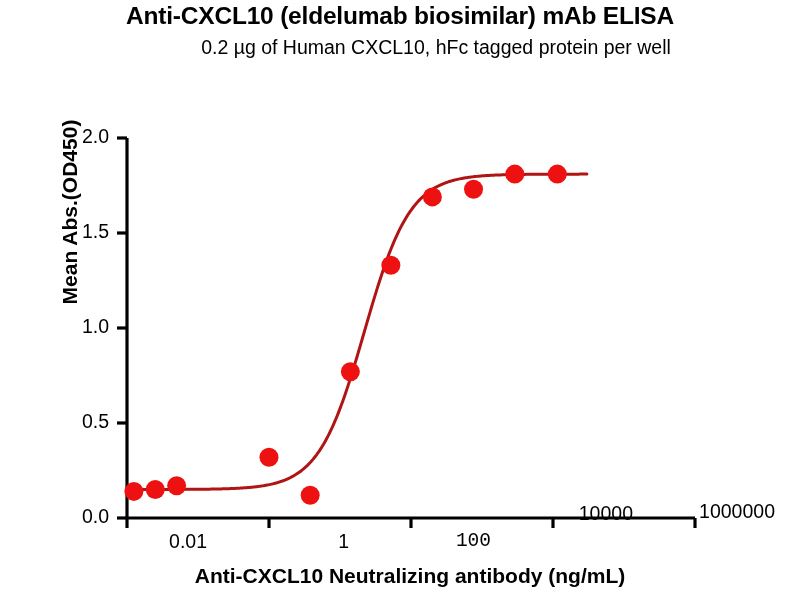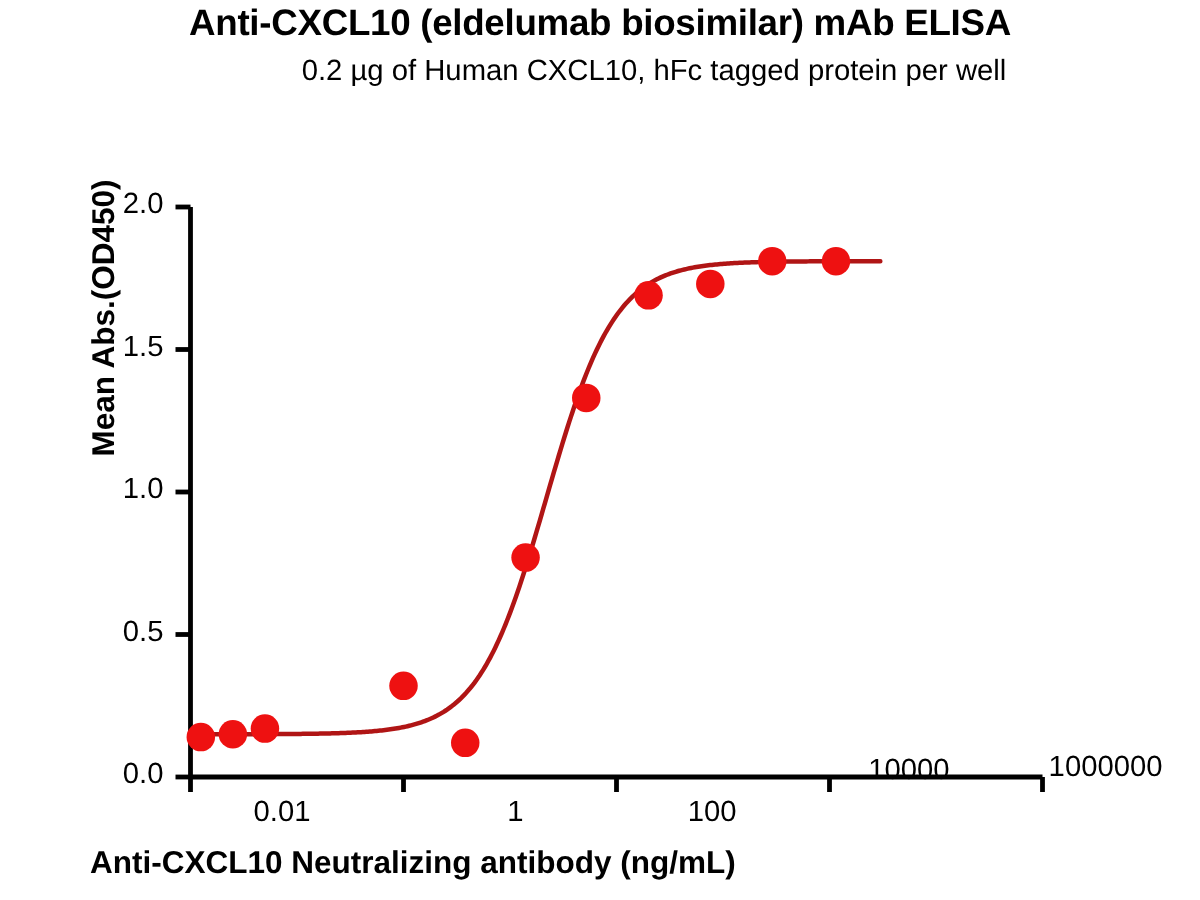--- a/index.html
+++ b/index.html
@@ -57,21 +57,21 @@
     font-weight: bold;
     transform: rotate(-90deg);
     transform-origin: 50% 50%;
     white-space: nowrap;
   }
   .xlabel {
     position: absolute;
     left: 60px;
     top: 564px;
     width: 700px;
-    text-align: left;
+    text-align: center;
     font-size: 21px;
     font-weight: bold;
     white-space: nowrap;
   }
   .tick-label {
     position: absolute;
     font-size: 19.5px;
     font-weight: normal;
     white-space: nowrap;
     text-align: right;
@@ -122,21 +122,21 @@
         <circle cx="557.31" cy="174.10" r="9.5" fill="#EE1111"></circle>
       </g>
   </svg>
 
   <div class="ylabel">Mean Abs.(OD450)</div>
   <div class="xlabel">Anti-CXCL10 Neutralizing antibody (ng/mL)</div>
 
   <div id="tick-labels">
       <div class="tick-label" style="left: 47px; top: 530px; width: 160px;">0.01</div>
       <div class="tick-label" style="left: 189px; top: 530px; width: 160px;">1</div>
-      <div class="tick-label" style="left: 331px; top: 530px; width: 160px;">100</div>
+      <div class="tick-label" style="left: 331px; top: 530px; width: 160px; font-family: Liberation Mono, monospace;">100</div>
       <div class="tick-label" style="left: 473px; top: 502px; width: 160px;">10000</div>
       <div class="tick-label" style="left: 615px; top: 500px; width: 160px;">1000000</div>
       <div class="tick-label ytick-label" style="left: -41px; top: 505px; width: 150px;">0.0</div>
       <div class="tick-label ytick-label" style="left: -41px; top: 410px; width: 150px;">0.5</div>
       <div class="tick-label ytick-label" style="left: -41px; top: 315px; width: 150px;">1.0</div>
       <div class="tick-label ytick-label" style="left: -41px; top: 220px; width: 150px;">1.5</div>
       <div class="tick-label ytick-label" style="left: -41px; top: 125px; width: 150px;">2.0</div>
     </div>
 
 </div>

